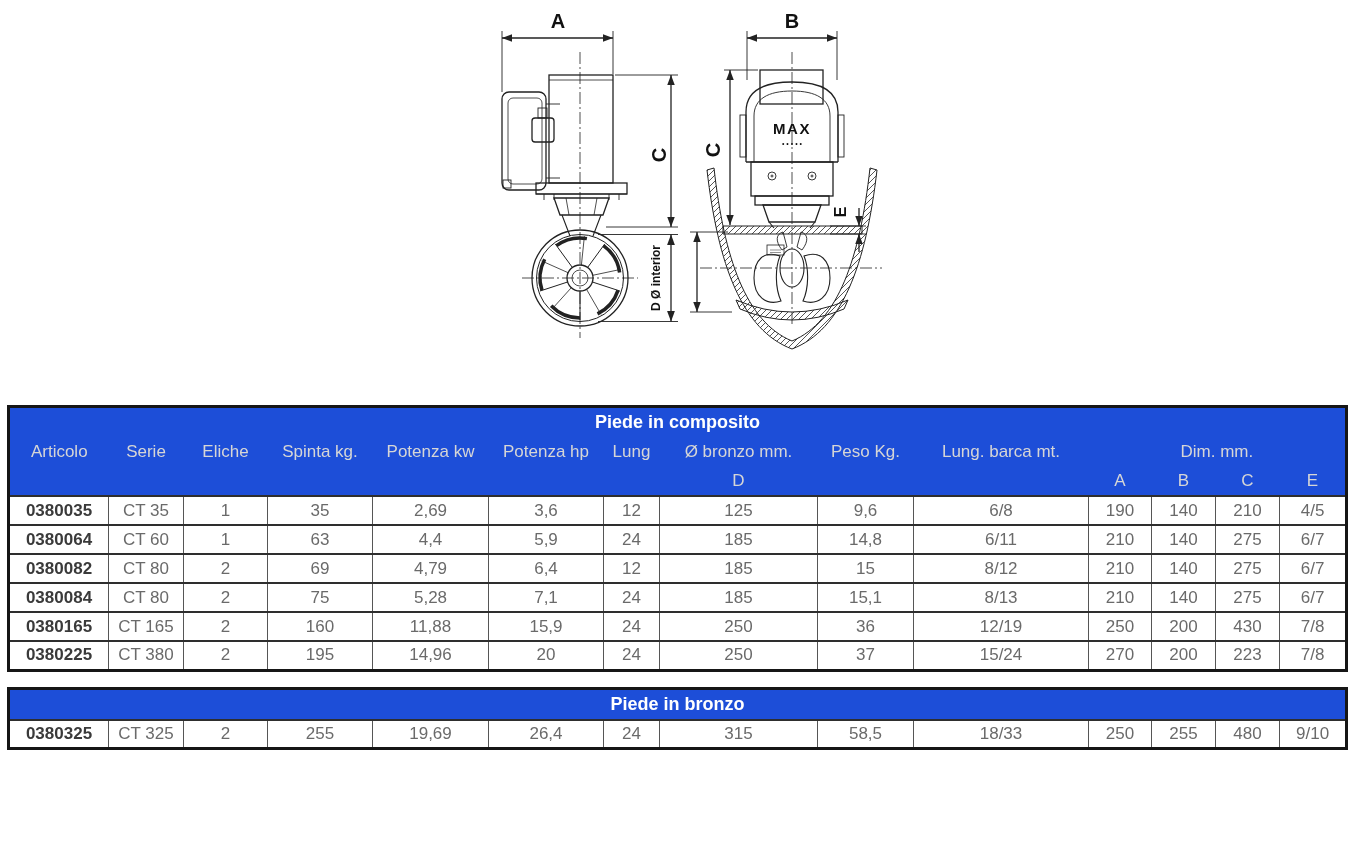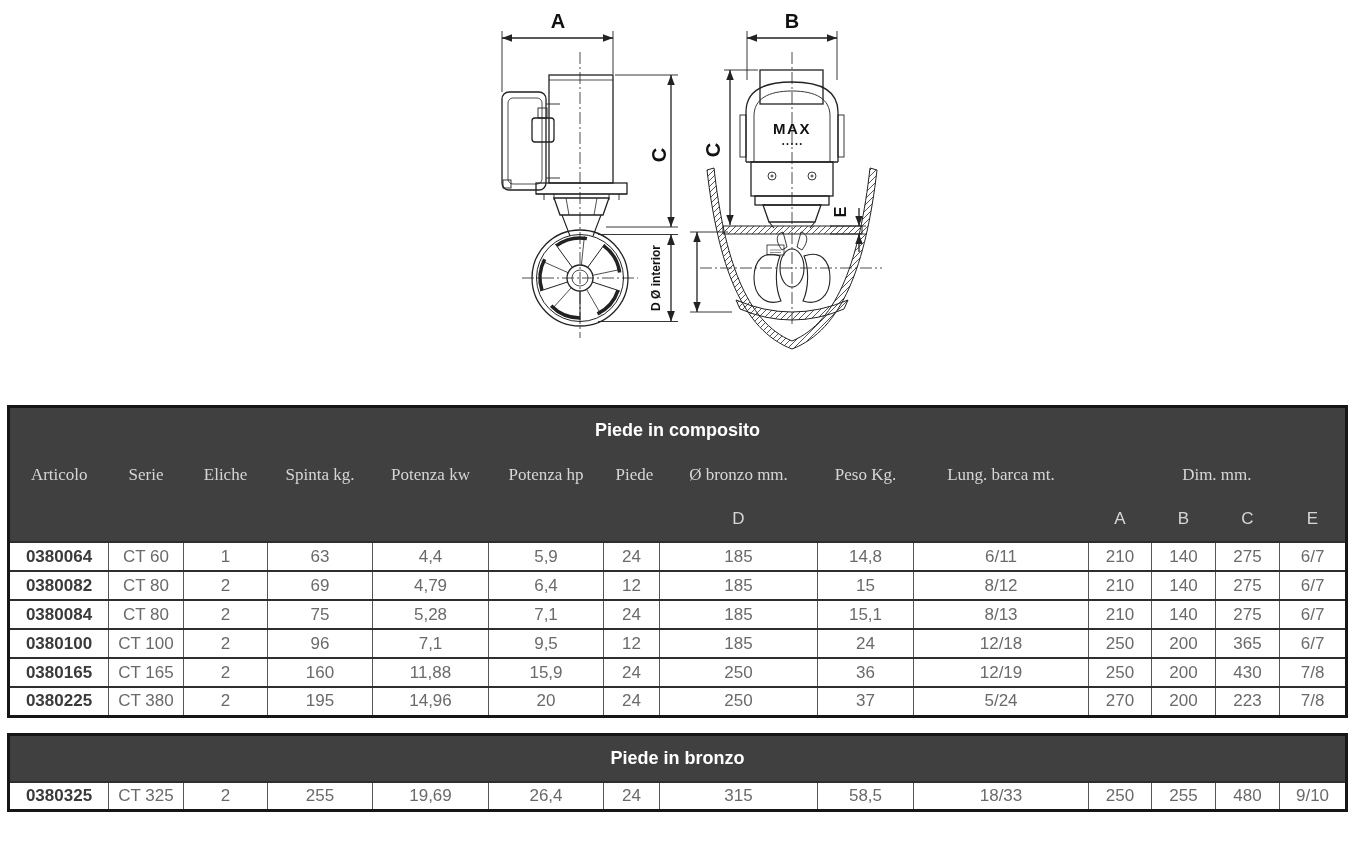--- a/index.html
+++ b/index.html
@@ -11,27 +11,27 @@
   }
   .diagram-wrap { position:relative; height:405px; }
   .diagram-wrap svg { position:absolute; left:470px; top:0; }
 
   .spec-table {
     border-collapse:collapse; table-layout:fixed;
     width:1338px; margin-left:7px;
     border:3px solid #161616;
   }
   .spec-table thead th {
-    background:#404040; color:#d6d6d6; font-weight:400;
-    font-size:17px; text-align:center; padding:12px; border:none;
+    background:#1d4ed8; color:#d6d6d6; font-weight:400;
+    font-size:17px; text-align:center; padding:4px; border:none;
   }
   .spec-table thead tr.title-row th {
     color:#ffffff; font-weight:700; font-size:18px; height:30px;
   }
-  .spec-table thead tr.label-row th { height:30px;font-family:Liberation Serif, serif; }
+  .spec-table thead tr.label-row th { height:30px; }
   .spec-table thead tr.sub-row th { height:28px; }
   .spec-table tbody td {
     height:29px; background:#ffffff; text-align:center;
     font-size:17px; color:#6a6a6a; padding:0;
     border-left:1.5px solid #565656; border-right:1.5px solid #565656;
     border-top:2px solid #2e2e2e; border-bottom:2px solid #2e2e2e;
     white-space:nowrap; overflow:hidden;
   }
   .spec-table tbody td.articolo { font-weight:700; color:#3a3a3a; }
   .table-gap { height:15px; }
@@ -203,21 +203,21 @@
     <tr class="title-row">
       <th colspan="14">Piede in composito</th>
     </tr>
     <tr class="label-row">
       <th>Articolo</th>
       <th>Serie</th>
       <th>Eliche</th>
       <th>Spinta kg.</th>
       <th>Potenza kw</th>
       <th>Potenza hp</th>
-      <th>Piede</th>
+      <th>Lung</th>
       <th>Ø  bronzo mm.</th>
       <th>Peso Kg.</th>
       <th>Lung. barca mt.</th>
       <th colspan="4">Dim. mm.</th>
     </tr>
     <tr class="sub-row">
       <th></th>
         <th></th>
         <th></th>
       <th></th>
@@ -227,20 +227,36 @@
       <th>D</th>
       <th></th>
         <th></th>
       <th>A</th>
       <th>B</th>
       <th>C</th>
       <th>E</th>
     </tr>
   </thead>
   <tbody>
+      <tr>
+        <td class="articolo">0380035</td>
+        <td>CT 35</td>
+        <td>1</td>
+        <td>35</td>
+        <td>2,69</td>
+        <td>3,6</td>
+        <td>12</td>
+        <td>125</td>
+        <td>9,6</td>
+        <td>6/8</td>
+        <td>190</td>
+        <td>140</td>
+        <td>210</td>
+        <td>4/5</td>
+      </tr>
       <tr>
         <td class="articolo">0380064</td>
         <td>CT 60</td>
         <td>1</td>
         <td>63</td>
         <td>4,4</td>
         <td>5,9</td>
         <td>24</td>
         <td>185</td>
         <td>14,8</td>
@@ -276,36 +292,20 @@
         <td>24</td>
         <td>185</td>
         <td>15,1</td>
         <td>8/13</td>
         <td>210</td>
         <td>140</td>
         <td>275</td>
         <td>6/7</td>
       </tr>
       <tr>
-        <td class="articolo">0380100</td>
-        <td>CT 100</td>
-        <td>2</td>
-        <td>96</td>
-        <td>7,1</td>
-        <td>9,5</td>
-        <td>12</td>
-        <td>185</td>
-        <td>24</td>
-        <td>12/18</td>
-        <td>250</td>
-        <td>200</td>
-        <td>365</td>
-        <td>6/7</td>
-      </tr>
-      <tr>
         <td class="articolo">0380165</td>
         <td>CT 165</td>
         <td>2</td>
         <td>160</td>
         <td>11,88</td>
         <td>15,9</td>
         <td>24</td>
         <td>250</td>
         <td>36</td>
         <td>12/19</td>
@@ -317,21 +317,21 @@
       <tr>
         <td class="articolo">0380225</td>
         <td>CT 380</td>
         <td>2</td>
         <td>195</td>
         <td>14,96</td>
         <td>20</td>
         <td>24</td>
         <td>250</td>
         <td>37</td>
-        <td>5/24</td>
+        <td>15/24</td>
         <td>270</td>
         <td>200</td>
         <td>223</td>
         <td>7/8</td>
       </tr>
     </tbody>
 </table>
 
 <div class="table-gap"></div>
 

